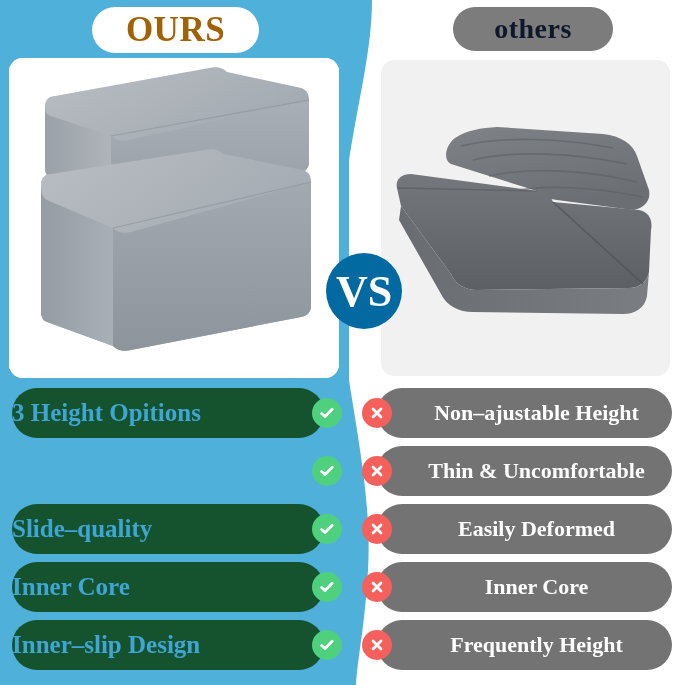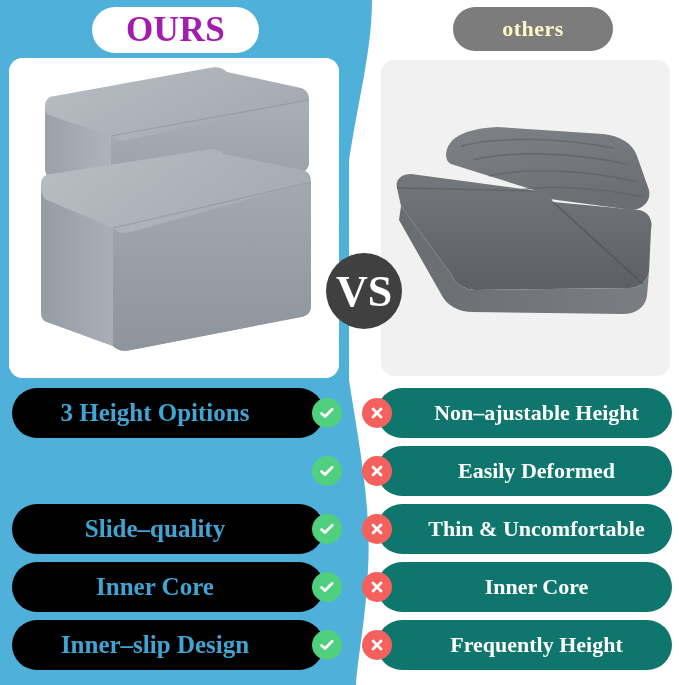--- a/index.html
+++ b/index.html
@@ -43,29 +43,29 @@
     align-items: center;
     justify-content: center;
     border-radius: 999px;
     letter-spacing: 0.5px;
     font-weight: bold;
   }
   .badge-ours {
     left: 92px; top: 7px;
     width: 167px; height: 46px;
     background: #ffffff;
-    color: #a21caf;
+    color: #a16207;
     font-size: 35px;
   }
   .badge-others {
     left: 453px; top: 7px;
     width: 160px; height: 44px;
     background: #7C7C7C;
-    color: #fef9c3;
-    font-size: 22px;
+    color: #0f172a;
+    font-size: 28px;
   }
 
   
   .card-left {
     position: absolute;
     left: 9px; top: 58px;
     width: 330px; height: 320px;
     background: #ffffff;
     border-radius: 14px;
     overflow: hidden;
@@ -79,21 +79,21 @@
     overflow: hidden;
   }
   .product-svg { display: block; width: 100%; height: 100%; }
 
   
   .vs-badge {
     position: absolute;
     left: 326px; top: 253px;
     width: 76px; height: 76px;
     border-radius: 50%;
-    background: #404040;
+    background: #0369a1;
     color: #ffffff;
     display: flex;
     align-items: center;
     justify-content: center;
     font-size: 44px;
     font-weight: bold;
     letter-spacing: 0px;
     z-index: 6;
   }
 
@@ -115,39 +115,38 @@
     height: 50px;
     margin-bottom: 8px;
     display: flex;
     align-items: center;
   }
   .pill-left {
     position: absolute;
     left: 12px;
     width: 312px;
     height: 50px;
-    background: #000000;
+    background: #14532d;
     border-radius: 999px;
     display: flex;
     align-items: center;
-    justify-content: center;
   }
   .pill-left .label {
     color: #3FA5D4;
     font-size: 25px;
     font-weight: bold;
     padding-right: 26px;
     white-space: nowrap;
   }
   .pill-right {
     position: absolute;
     left: 17px;
     width: 295px;
     height: 50px;
-    background: #0f766e;
+    background: #737373;
     border-radius: 999px;
     display: flex;
     align-items: center;
     justify-content: center;
   }
   .pill-right .label {
     color: #ffffff;
     font-size: 22px;
     font-weight: bold;
     padding-left: 24px;
@@ -361,31 +360,31 @@
         <span class="label">Non–ajustable Height</span>
       </div>
       <span class="mark mark-x">
         <svg width="16" height="16" viewBox="0 0 16 16">
             <path d="M4,4 L12,12 M12,4 L4,12" stroke="#ffffff" stroke-width="2.8" fill="none" stroke-linecap="round"></path>
           </svg>
       </span>
     </div>
     <div class="row">
       <div class="pill-right">
-        <span class="label">Easily Deformed</span>
+        <span class="label">Thin &amp; Uncomfortable</span>
       </div>
       <span class="mark mark-x">
         <svg width="16" height="16" viewBox="0 0 16 16">
             <path d="M4,4 L12,12 M12,4 L4,12" stroke="#ffffff" stroke-width="2.8" fill="none" stroke-linecap="round"></path>
           </svg>
       </span>
     </div>
     <div class="row">
       <div class="pill-right">
-        <span class="label">Thin &amp; Uncomfortable</span>
+        <span class="label">Easily Deformed</span>
       </div>
       <span class="mark mark-x">
         <svg width="16" height="16" viewBox="0 0 16 16">
             <path d="M4,4 L12,12 M12,4 L4,12" stroke="#ffffff" stroke-width="2.8" fill="none" stroke-linecap="round"></path>
           </svg>
       </span>
     </div>
     <div class="row">
       <div class="pill-right">
         <span class="label">Inner Core</span>

